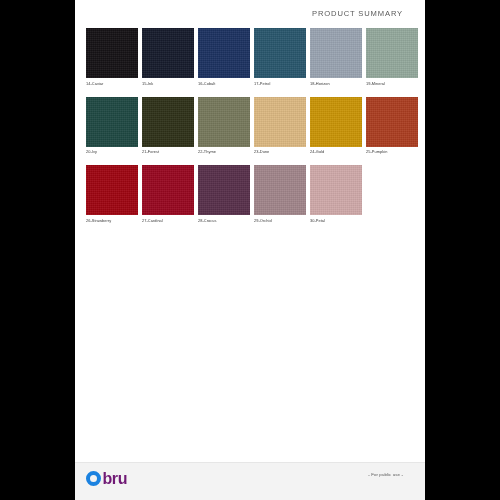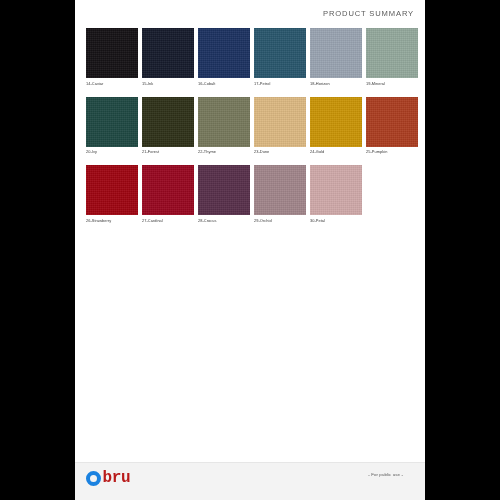--- a/index.html
+++ b/index.html
@@ -22,21 +22,21 @@
     overflow: hidden;
   }
   
   .doc-header {
     position: absolute;
     left: 0; right: 0; top: 0;
     height: 26px;
     display: flex;
     align-items: center;
     justify-content: flex-end;
-    padding-right: 11px;
+    padding-right: 22px;
   }
   .doc-title {
     font-size: 7.6px;
     letter-spacing: 0.85px;
     color: #5a5a5a;
     white-space: nowrap;
     font-weight: 400;
   }
   
   .grid {
@@ -104,24 +104,24 @@
   .logo-ring {
     width: 15px; height: 15px;
     border-radius: 50%;
     border: 4px solid #1b82e0;
     border-right-color: #0f63b8;
     display: block;
   }
   .logo-word {
     font-size: 16px;
     font-weight: 700;
-    color: #b91c1c;
+    color: #701a75;
     letter-spacing: -0.4px;
     line-height: 15px;
-    font-family: Liberation Mono, monospace;
+    font-family: Liberation Sans, sans-serif;
   }
 </style>
 </head>
 <body>
 
 <div id="viewport">
   <div id="page">
 
     <div class="doc-header">
       <div class="doc-title">PRODUCT SUMMARY</div>

